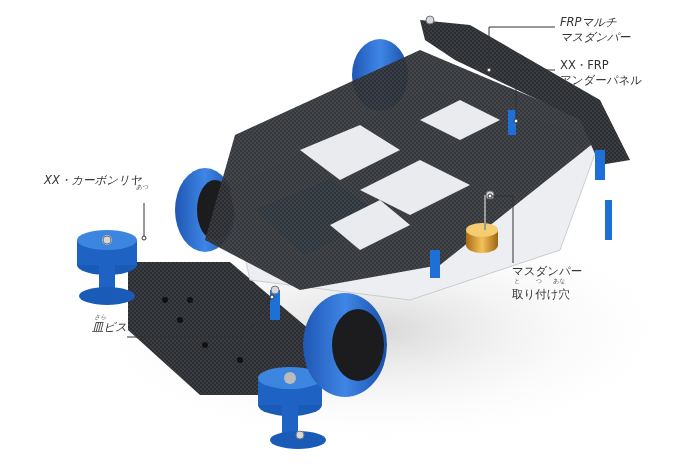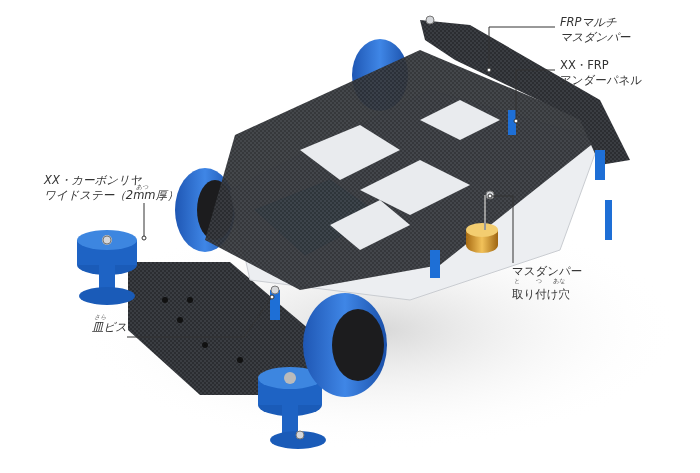--- a/index.html
+++ b/index.html
@@ -139,21 +139,20 @@
 <div class="label" style="left:560px;top:15px;font-style:italic;">
   <div>FRPマルチ</div>
   <div>マスダンパー</div>
 </div>
 <div class="label" style="left:560px;top:58px;">
   <div>XX・FRP</div>
   <div>アンダーパネル</div>
 </div>
 <div class="label" style="left:44px;top:173px;font-style:italic;">
   <div>XX・カーボンリヤ</div>
-  <div>ワイドステー（2mm厚）</div>
   <span class="ruby" style="left:92px;top:11px;">あつ</span>
 </div>
 <div class="label" style="left:512px;top:264px;">
   <div>マスダンパー</div>
   <div style="margin-top:8px;">取り付け穴</div>
   <span class="ruby" style="left:2px;top:14px;">と</span>
   <span class="ruby" style="left:24px;top:14px;">つ</span>
   <span class="ruby" style="left:41px;top:14px;">あな</span>
 </div>
 <div class="label" style="left:92px;top:320px;font-style:italic;">

